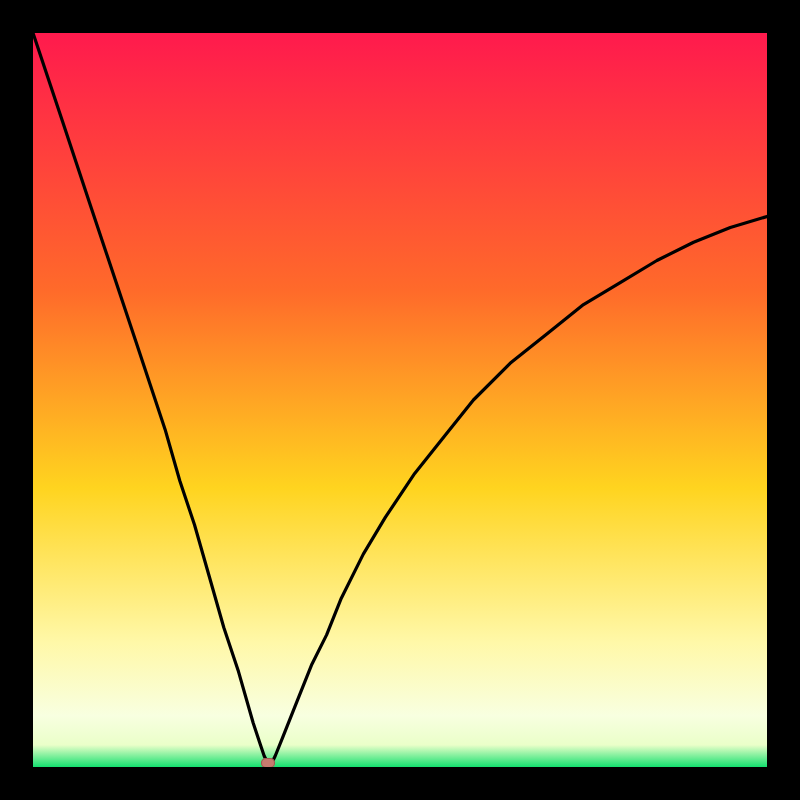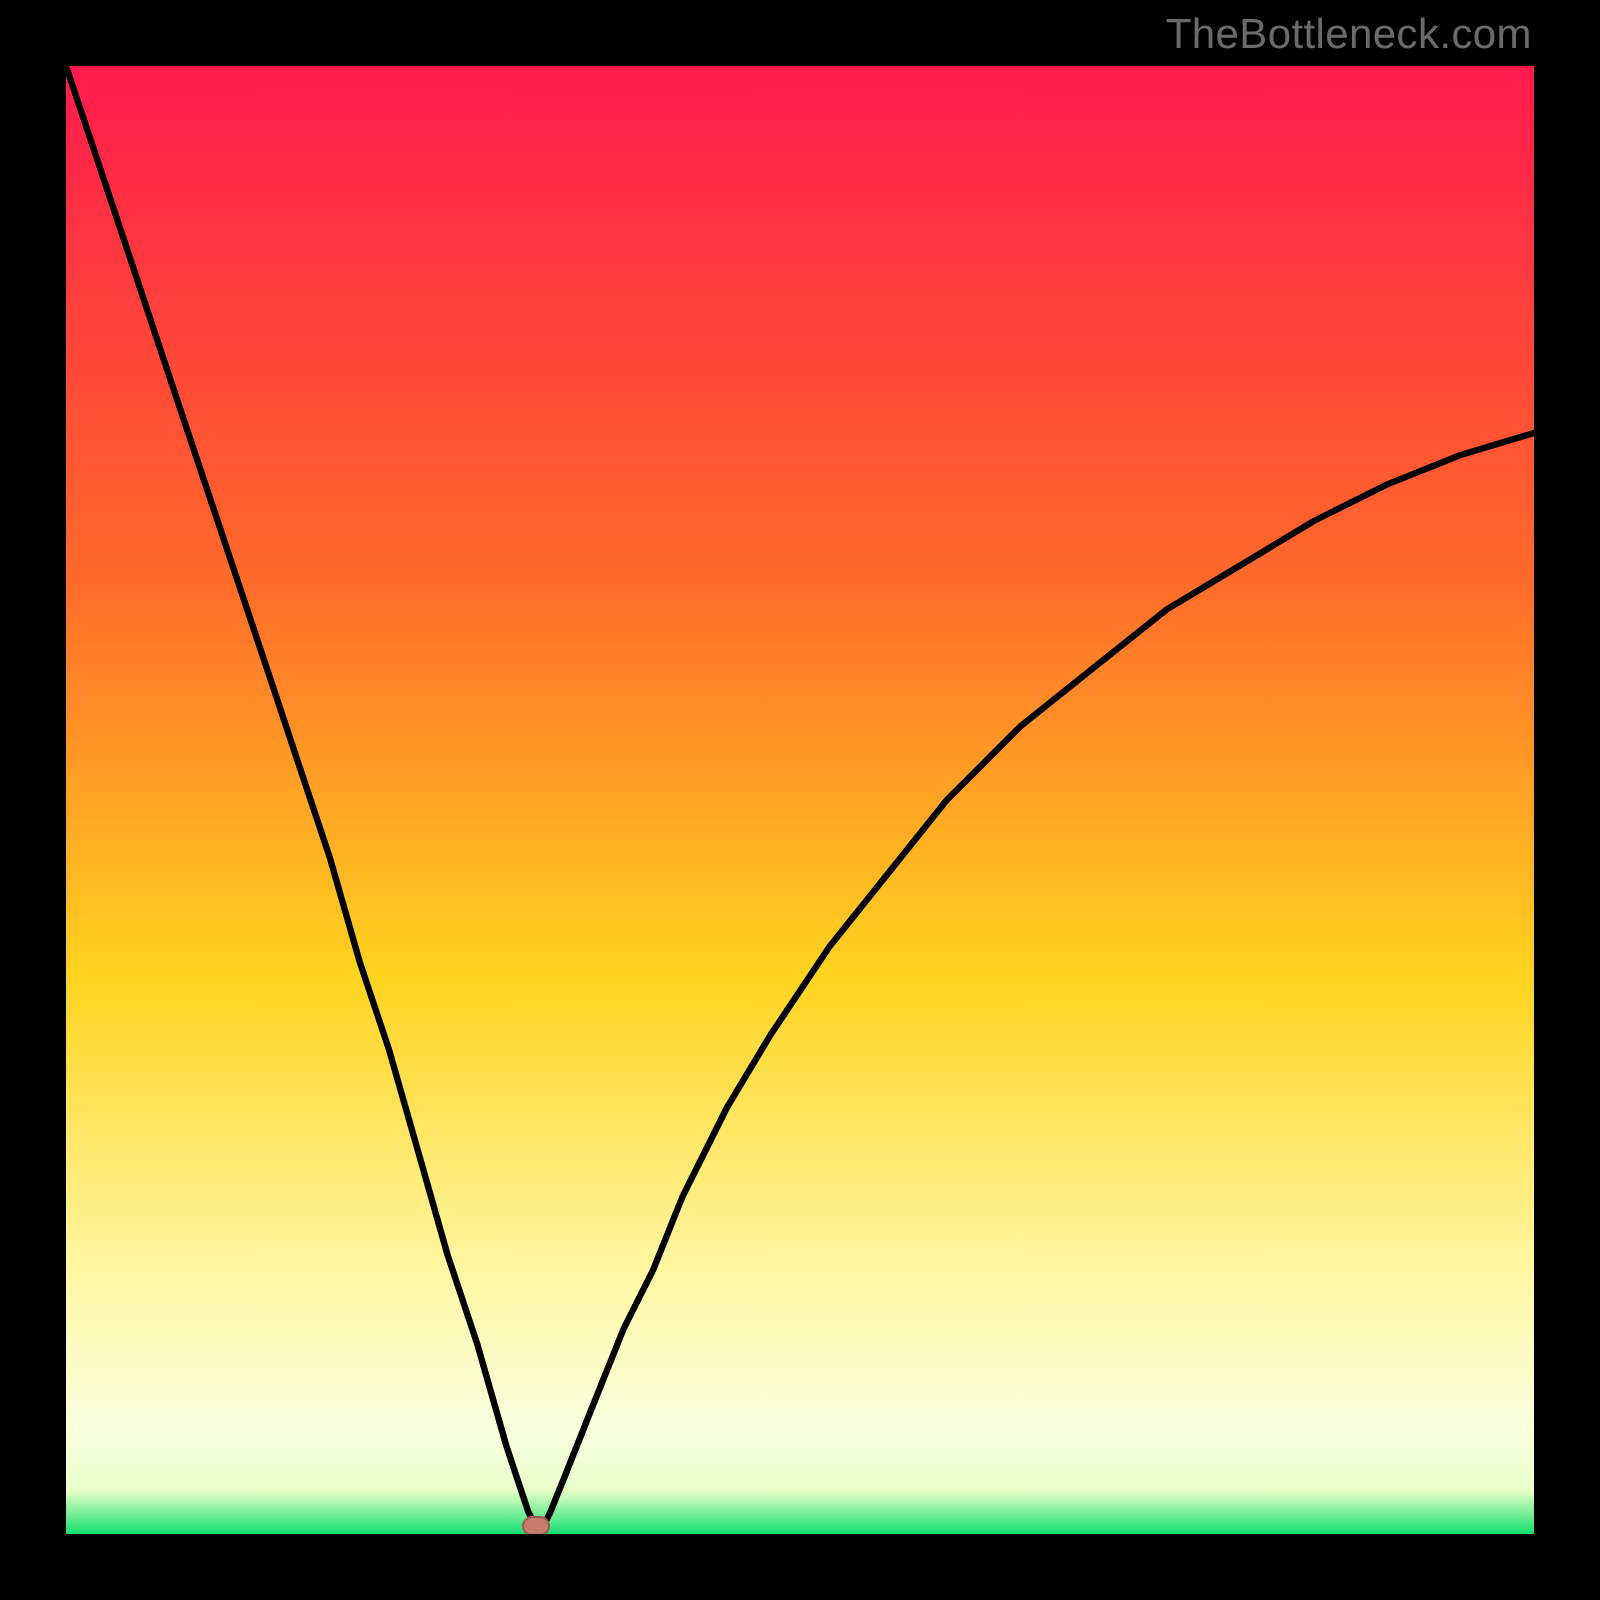--- a/index.html
+++ b/index.html
@@ -69,15 +69,14 @@
     </svg>
 
     <svg class="curve" viewBox="0 0 734 734" preserveAspectRatio="none">
       <path id="curve-path" fill="none" stroke="#000000" stroke-width="3.2" stroke-linejoin="round" stroke-linecap="round" d="M0.0 0.0 L14.7 44.0 L29.4 88.1 L44.0 132.1 L58.7 176.2 L73.4 220.2 L88.1 264.2 L102.8 308.3 L117.4 352.3 L132.1 396.4 L146.8 447.7 L161.5 491.8 L176.2 543.2 L190.8 594.5 L205.5 638.6 L220.2 690.0 L227.5 712.0 L231.2 723.0 L234.9 730.3 L238.6 730.3 L242.2 723.0 L249.6 704.6 L264.2 667.9 L278.9 631.2 L293.6 601.9 L308.3 565.2 L330.3 521.1 L352.3 484.4 L381.7 440.4 L411.0 403.7 L440.4 367.0 L477.1 330.3 L513.8 300.9 L550.5 271.6 L587.2 249.6 L623.9 227.5 L660.6 209.2 L697.3 194.5 L734.0 183.5"></path>
     </svg>
 
     <div id="marker" class="marker" style="left: 227.88px; top: 725.33px; background: rgb(199, 123, 111); box-shadow: rgb(154, 91, 81) 0px 0px 0px 1px inset;"></div>
 
   </div>
 
-  <div class="watermark">TheBottleneck.com</div>
 
 </div>
 
 </body></html>

